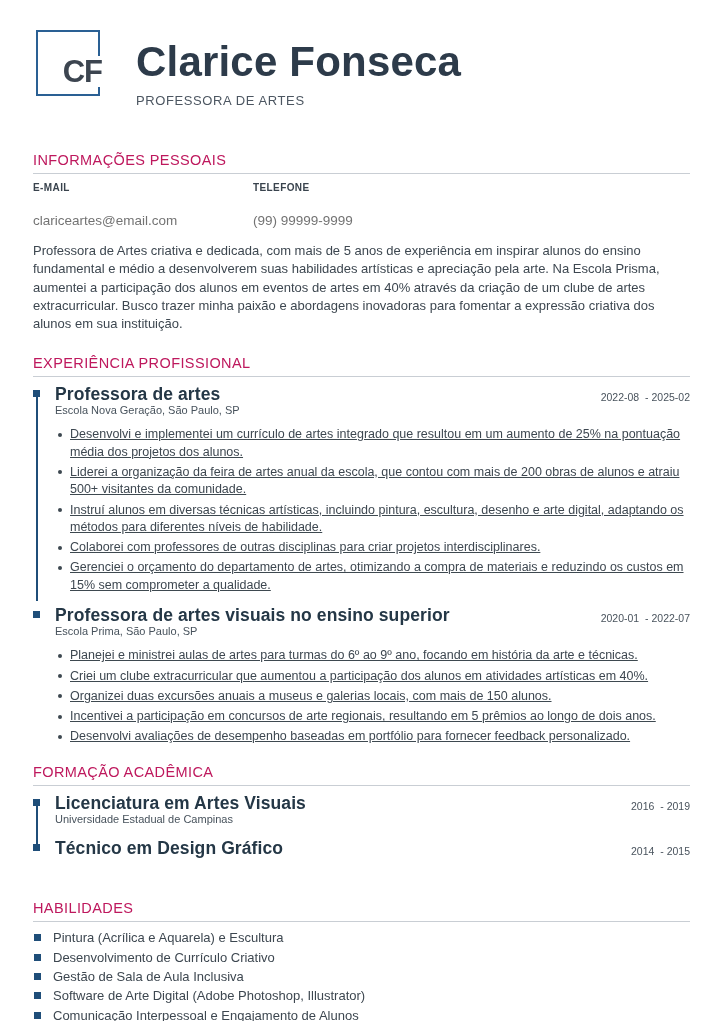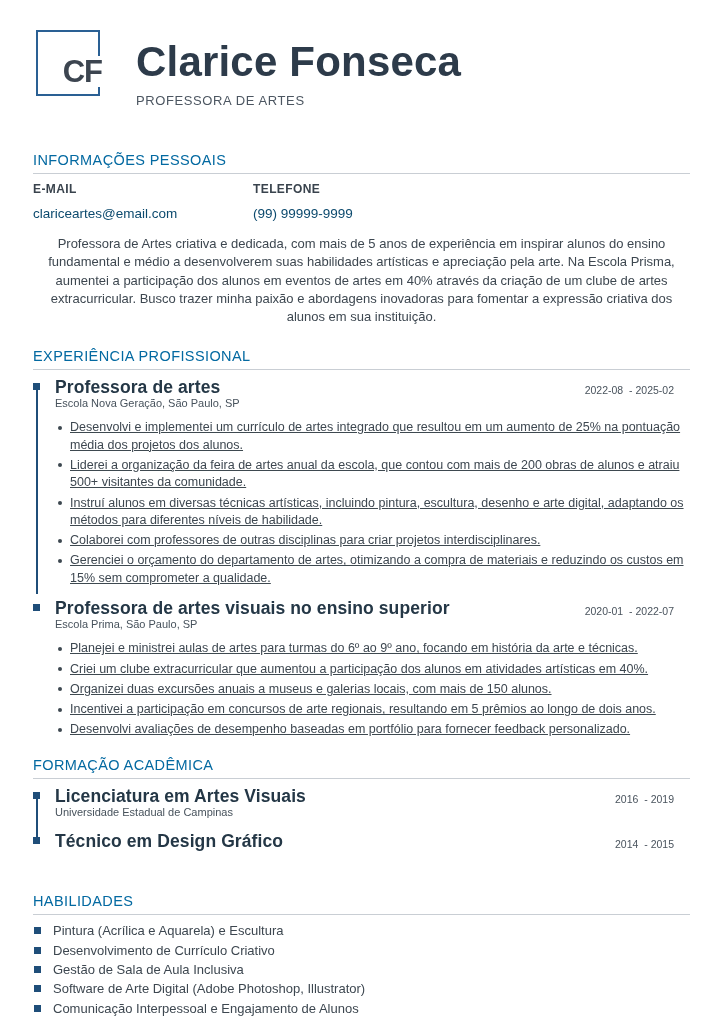--- a/index.html
+++ b/index.html
@@ -52,45 +52,44 @@
     font-size: 13px;
     color: #4c5661;
     letter-spacing: 0.6px;
   }
 
   
   .section { margin-bottom: 18px; }
   .section-heading {
     font-size: 14.5px;
     font-weight: normal;
-    color: #0369a1;
+    color: #be185d;
     letter-spacing: 0.4px;
     padding-bottom: 5px;
     border-bottom: 1px solid #c9ced4;
     margin-bottom: 8px;
   }
 
   
   .contact-row { display: flex; margin-bottom: 14px; }
   .contact-col-1 { width: 220px; }
   .contact-label {
-    font-size: 12px;
+    font-size: 10px;
     font-weight: bold;
     color: #39434d;
     letter-spacing: 0.4px;
-    margin-bottom: 10px;
-  }
-  .contact-value { font-size: 13.5px; color: #0c4a6e; }
+    margin-bottom: 20px;
+  }
+  .contact-value { font-size: 13.5px; color: #737373; }
 
   .summary {
     font-size: 13px;
     line-height: 18.2px;
     color: #3d4750;
     margin-bottom: 22px;
-    text-align: center;
   }
 
   
   .entries { margin-top: 2px; }
   .entry { position: relative; padding-left: 22px; }
   .entry .marker {
     position: absolute;
     left: 0; top: 5px;
     width: 7px; height: 7px;
     background: #1f4e79;
@@ -106,21 +105,21 @@
   .entry-title {
     font-size: 17.5px;
     font-weight: bold;
     color: #243746;
     letter-spacing: 0.1px;
     margin-right: 120px;
     line-height: 1.1;
   }
   .entry-period {
     position: absolute;
-    right: 16px; top: 6px;
+    right: 0; top: 6px;
     font-size: 10.5px;
     color: #49535d;
     white-space: pre;
   }
   .entry-org {
     font-size: 11px;
     color: #47525c;
   }
   .entry-bullets {
     list-style: none;

